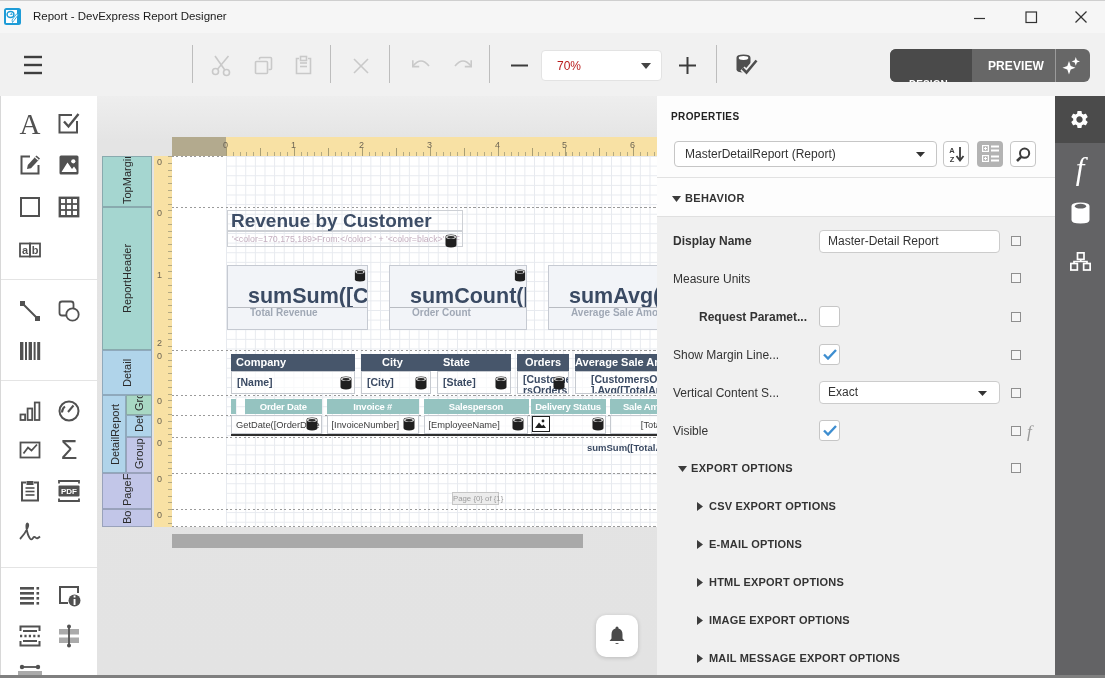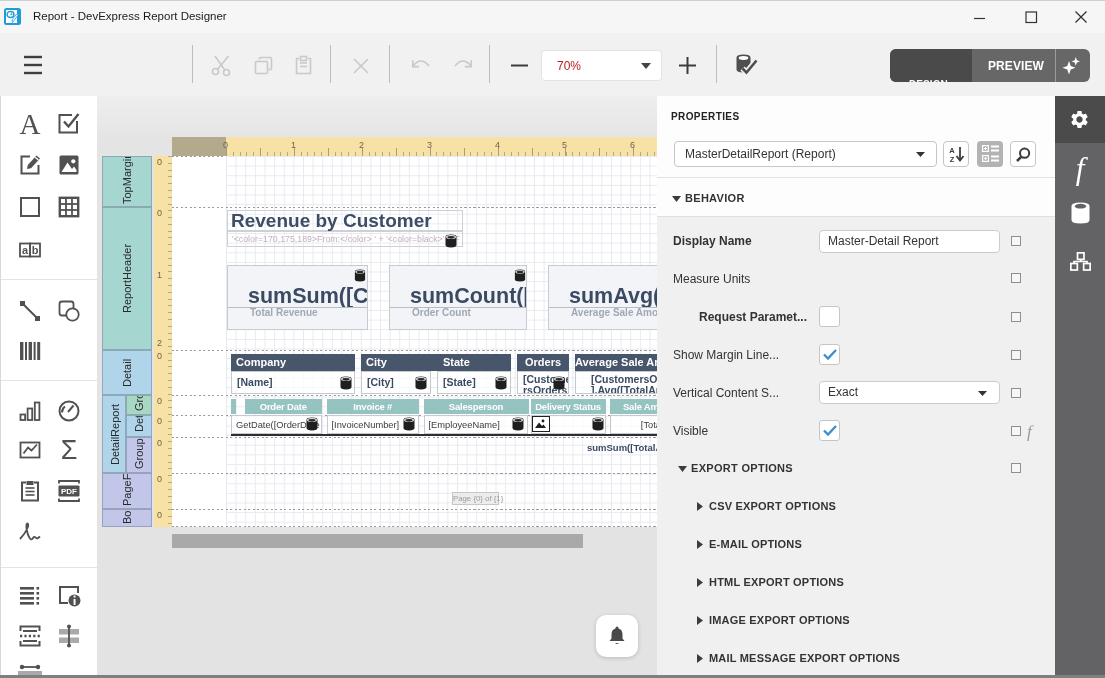--- a/index.html
+++ b/index.html
@@ -406,21 +406,21 @@
           <ellipse cx="6" cy="3.3" rx="3.6" ry="1.4" fill="#2a2a2a"></ellipse>
         </svg>
       </div>
       <div class="rbox sumbox" style="left:376px;top:109px;width:144px;height:65px;">
         <span class="sumbig">sumAvg([(</span>
         <div class="sumdiv"></div>
         <span class="sumlbl">Average Sale Amount</span>
       </div>
 
       <div class="thead" style="left:59px;width:124px;"><span style="margin-left:5px;">Company</span></div>
-      <div class="thead" style="left:189px;width:92px;"><span style="margin-left:5px;">City</span></div>
+      <div class="thead" style="left:189px;width:92px;padding-left:16px;"><span style="margin-left:5px;">City</span></div>
       <div class="thead" style="left:265px;width:74px;"><span style="margin-left:6px;">State</span></div>
       <div class="thead" style="left:345px;width:52px;text-align:center;"><span>Orders</span></div>
       <div class="thead" style="left:403px;width:106px;text-align:center;"><span>Average Sale Amount</span></div>
       <div class="tcell" style="left:59px;width:124px;padding-top:5px;"><span>[Name]</span></div>
       <div class="tcell" style="left:189px;width:70px;padding-top:5px;"><span>[City]</span></div>
       <div class="tcell" style="left:265px;width:74px;padding-top:5px;"><span>[State]</span></div>
       <div class="tcell" style="left:345px;width:52px;"><span>[Custome<br>rsOrders.</span></div>
       <div class="tcell" style="left:403px;width:106px;padding-left:15px;"><span>[CustomersOrd<br>].Avg([TotalAm</span></div>
       <svg class="dbic" style="left:168px;top:220px" width="12" height="14" viewBox="0 0 12 14">
         <path d="M0.5 3 Q0.5 0.6 6 0.6 Q11.5 0.6 11.5 3 L11.5 11 Q11.5 13.4 6 13.4 Q0.5 13.4 0.5 11 Z" fill="#1f1f1f"></path>

